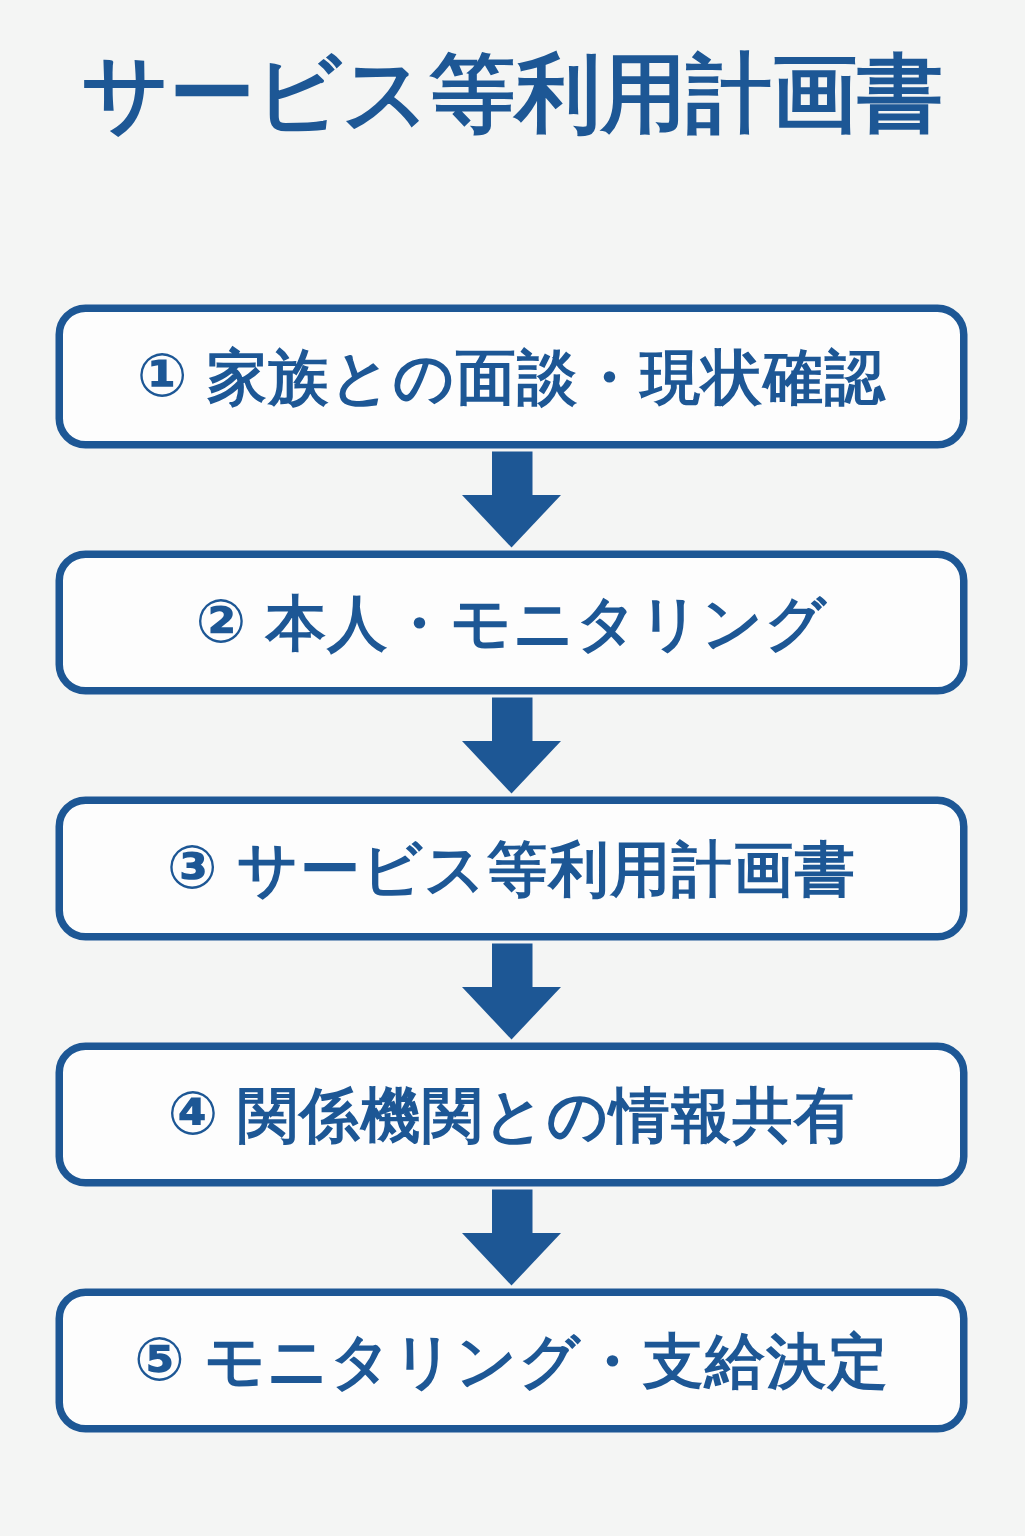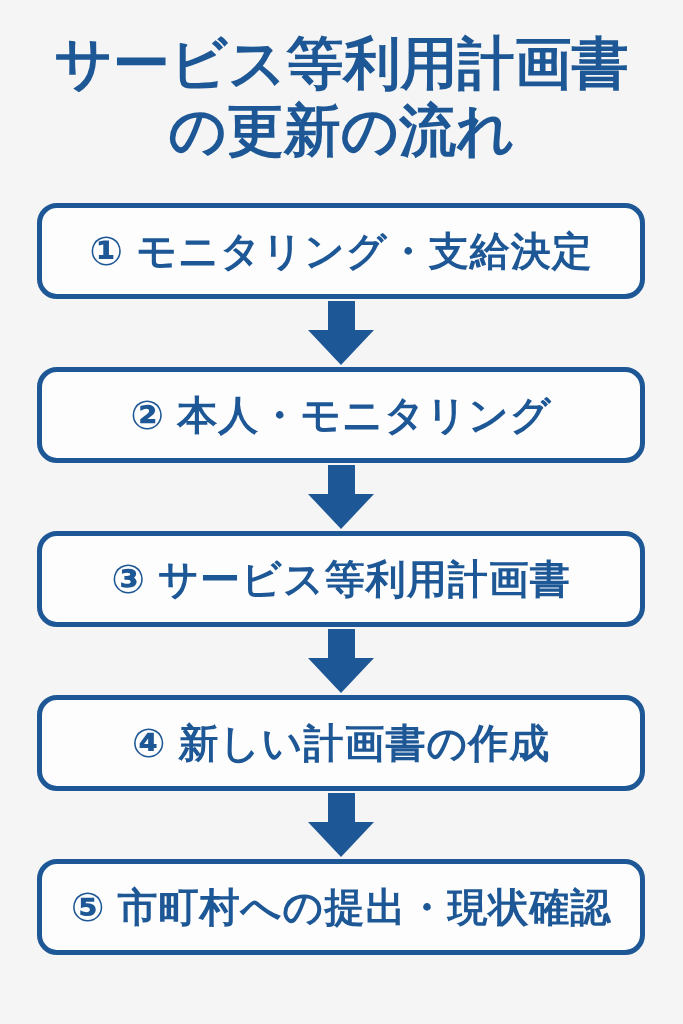--- a/index.html
+++ b/index.html
@@ -80,28 +80,27 @@
     border-top:35px solid var(--blue);
   }
 </style>
 </head>
 <body>
 
 <div class="canvas">
 
   <h1 class="title">
     <span class="title-line">サービス等利用計画書</span>
-    <span class="title-line">の更新の流れ</span>
   </h1>
 
   <div class="flow">
 
     <div class="step">
       <span class="step-number">①</span>
-      <span class="step-text">モニタリング・支給決定</span>
+      <span class="step-text">家族との面談・現状確認</span>
     </div>
 
     <div class="arrow">
       <span class="arrow-stem"></span>
       <span class="arrow-head"></span>
     </div>
 
     <div class="step">
       <span class="step-number">②</span>
       <span class="step-text">本人・モニタリング</span>
@@ -117,27 +116,27 @@
       <span class="step-text">サービス等利用計画書</span>
     </div>
 
     <div class="arrow">
       <span class="arrow-stem"></span>
       <span class="arrow-head"></span>
     </div>
 
     <div class="step">
       <span class="step-number">④</span>
-      <span class="step-text">新しい計画書の作成</span>
+      <span class="step-text">関係機関との情報共有</span>
     </div>
 
     <div class="arrow">
       <span class="arrow-stem"></span>
       <span class="arrow-head"></span>
     </div>
 
     <div class="step">
       <span class="step-number">⑤</span>
-      <span class="step-text">市町村への提出・現状確認</span>
+      <span class="step-text">モニタリング・支給決定</span>
     </div>
 
   </div>
 </div>
 
 </body></html>

